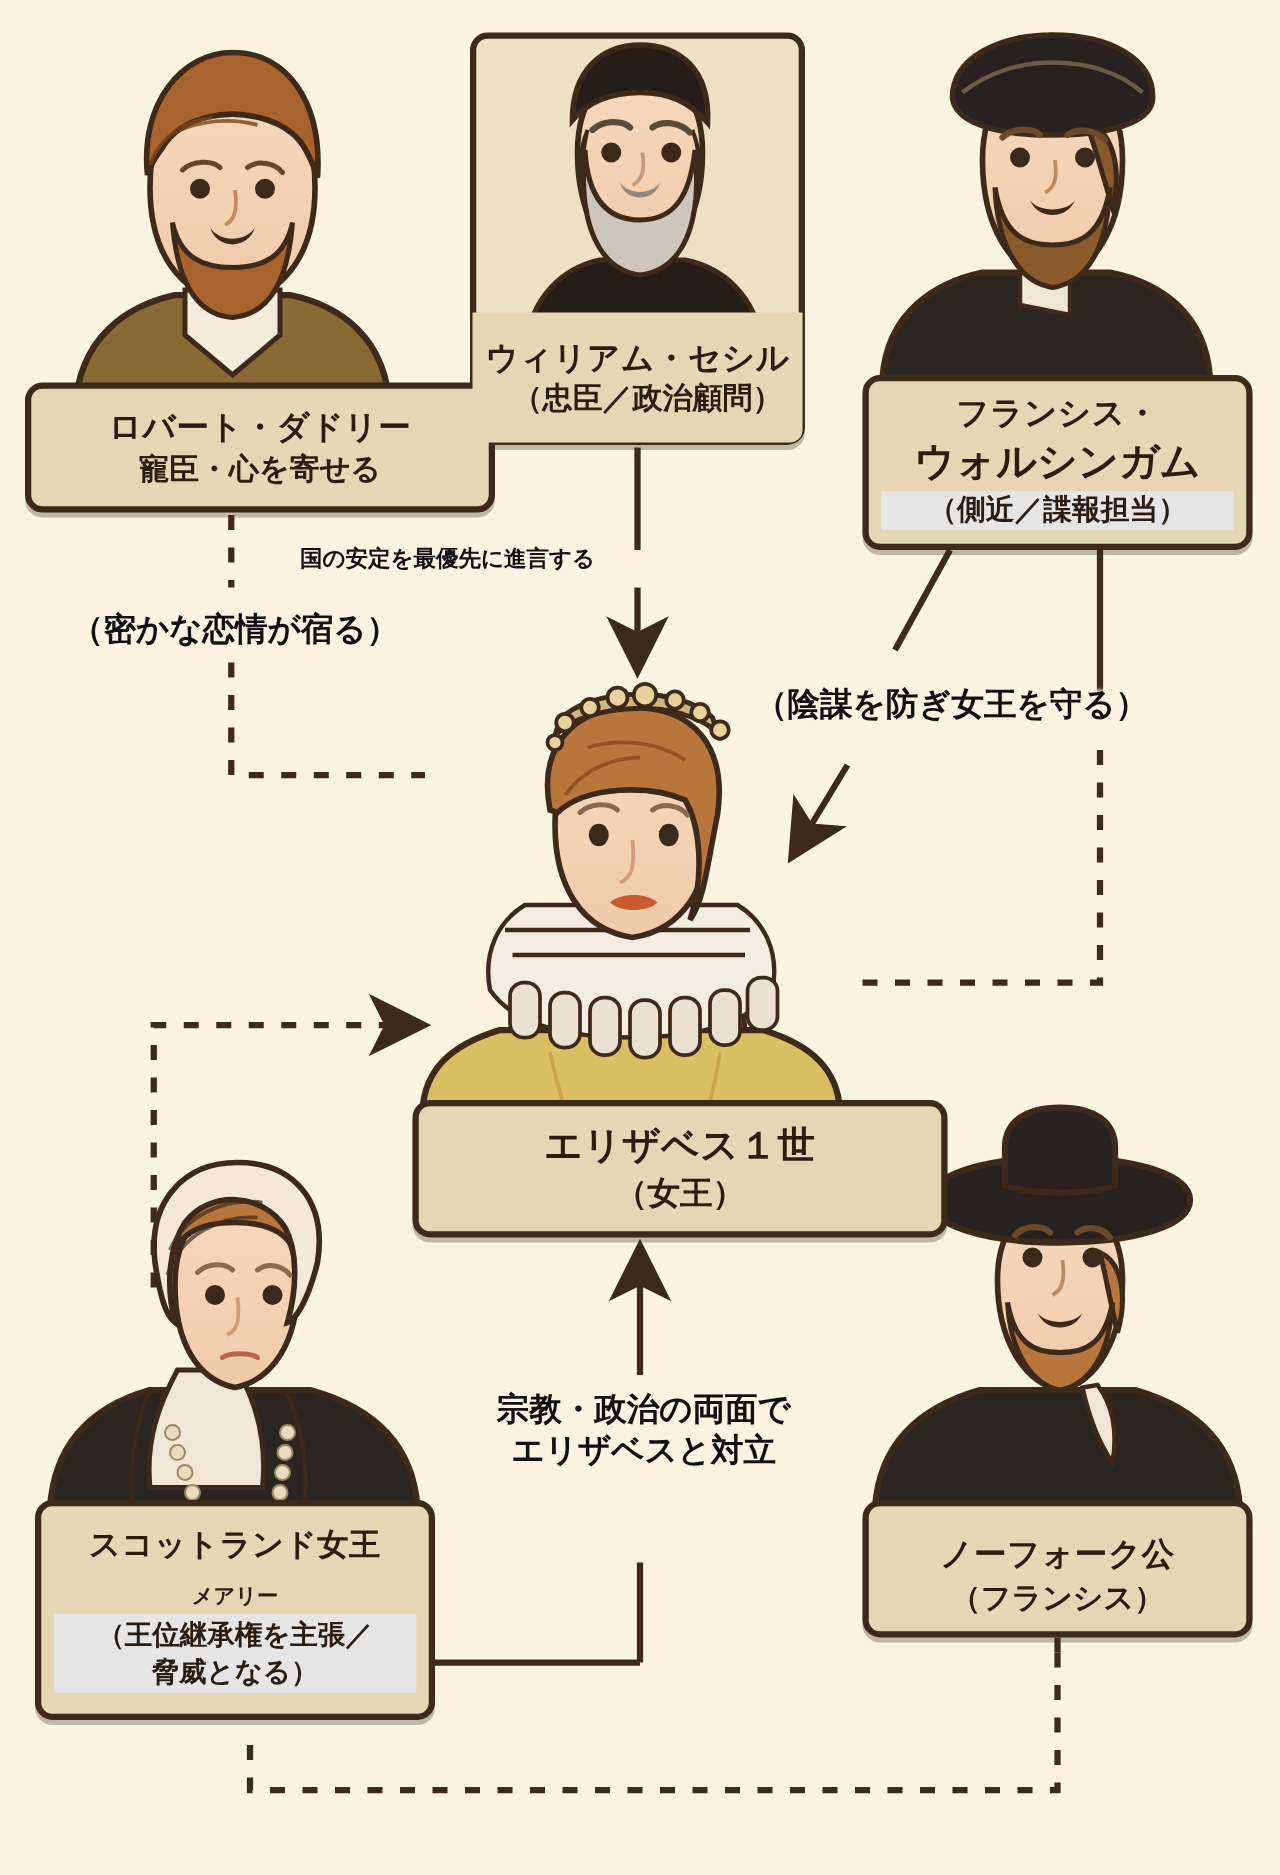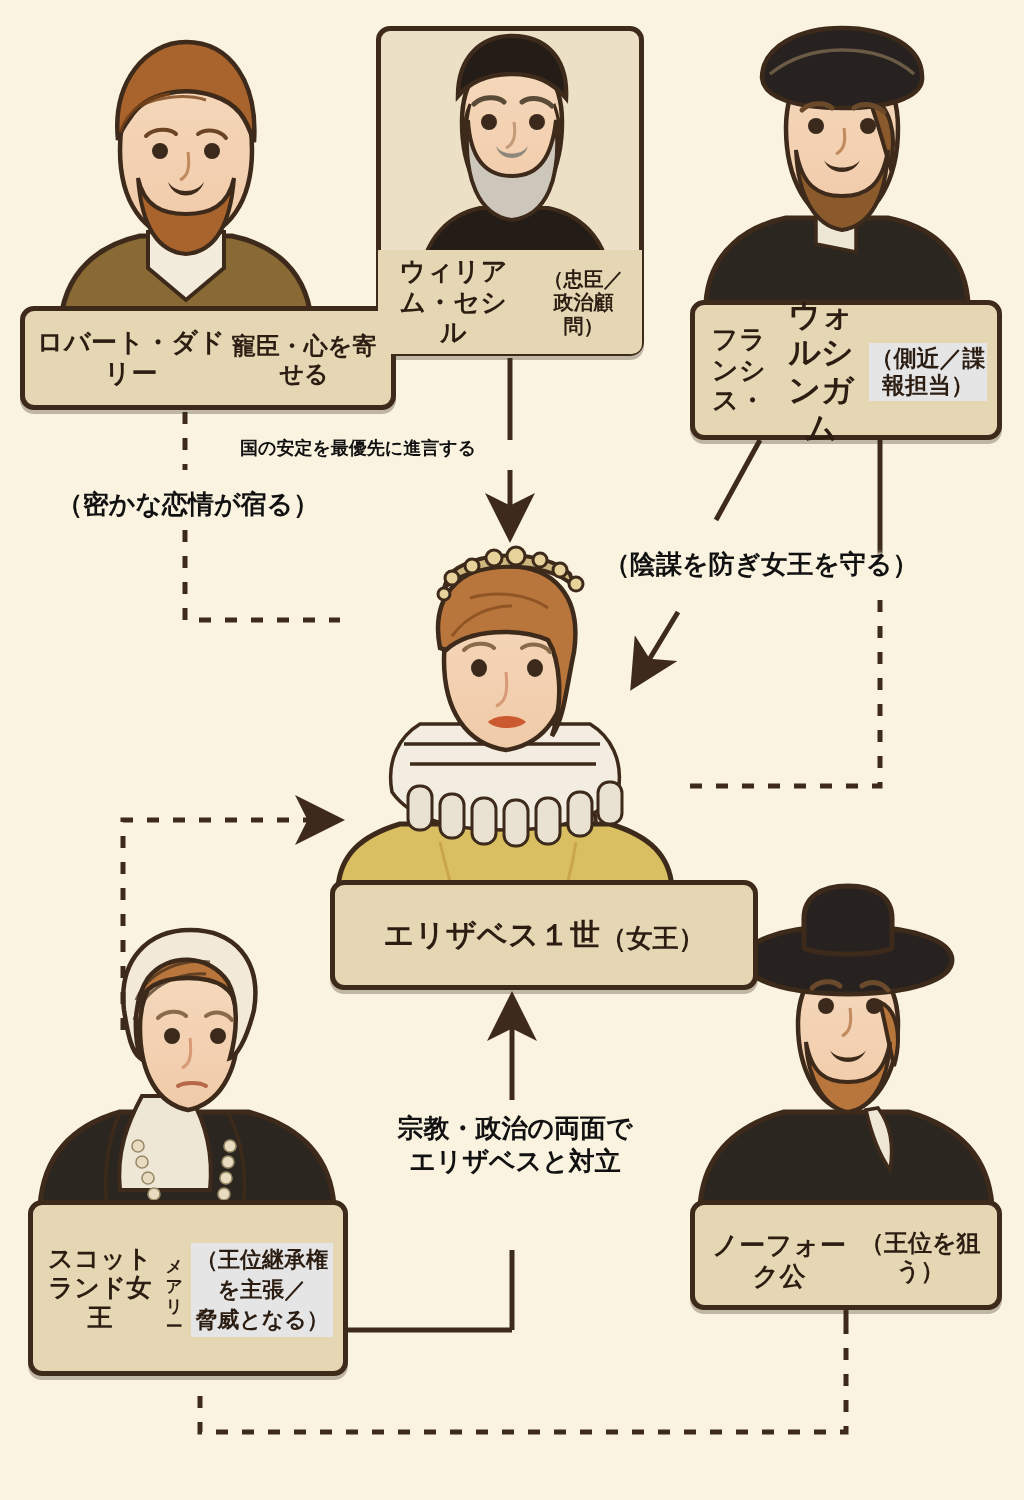--- a/index.html
+++ b/index.html
@@ -14,21 +14,21 @@
   #svg-art{z-index:1;}
   #svg-lines{z-index:3;pointer-events:none;}
   .node{position:absolute;z-index:4;}
 
   .card{
     box-sizing:border-box;
     background:#e6d7b4;
     border:5px solid #3d2a1a;
     border-radius:14px;
     box-shadow:0 4px 0 rgba(61,42,26,.30);
-    display:flex;flex-direction:row;align-items:center;justify-content:center;
+    display:flex;flex-direction:column;align-items:center;justify-content:center;
     text-align:center;
     color:#2b1d12;
     padding:6px 10px;
     line-height:1.18;
   }
   .card .l1{font-weight:bold;letter-spacing:.5px;}
   .card .l2{font-weight:bold;}
   .card .l3{font-weight:bold;}
   .hl{background:#e5e5e5;display:block;width:100%;}
 
@@ -43,32 +43,32 @@
   #card-dudley .l1{font-size:26px;}
   #card-dudley .l2{font-size:24px;margin-top:4px;}
 
   #frame-cecil{
     position:absolute;left:376px;top:26px;width:268px;height:330px;z-index:2;
     box-sizing:border-box;border:5px solid #3d2a1a;border-radius:14px;
     box-shadow:0 4px 0 rgba(61,42,26,.30);background:transparent;
   }
   #card-cecil     {left:378px; top:250px; width:264px;height:104px;border:none;border-radius:0 0 10px 10px;box-shadow:none;background:#e6d7b4;}
   #card-cecil .l1 {font-size:26px;}
-  #card-cecil .l2 {font-size:20px;margin-top:2px;margin-left:16px;}
+  #card-cecil .l2 {font-size:24px;margin-top:2px;margin-left:16px;}
 
   #card-walsingham{left:690px; top:300px; width:312px;height:140px;}
   #card-walsingham .l1{font-size:26px;}
   #card-walsingham .l2{font-size:32px;margin-top:4px;}
   #card-walsingham .l3{font-size:23px;margin-top:4px;padding:2px 0;}
 
   #card-elizabeth {left:330px; top:880px; width:428px;height:110px;}
   #card-elizabeth .l1{font-size:30px;}
   #card-elizabeth .l2{font-size:26px;margin-top:6px;}
 
-  #card-mary      {left:28px; top:1200px; width:320px;height:176px;}
+  #card-mary      {left:28px; top:1200px; width:320px;height:176px;font-family:Liberation Serif, serif;}
   #card-mary .l1  {font-size:25px;}
   #card-mary .l2  {font-size:17px;margin-top:16px;}
   #card-mary .l3  {font-size:22px;margin-top:4px;padding:2px 0;line-height:1.35;}
 
   #card-norfolk   {left:690px; top:1200px; width:312px;height:110px;}
   #card-norfolk .l1{font-size:26px;margin-top:11px;}
   #card-norfolk .l2{font-size:24px;margin-top:4px;}
 
   
   #lbl-cecil      {left:240px;top:436px;width:460px;font-size:18px;text-align:left;}
@@ -278,21 +278,21 @@
 
   <div class="node card" id="card-mary">
     <div class="l1">スコットランド女王</div>
     <div class="l2">メアリー</div>
     <div class="l3 hl" style="white-space:pre-line">（王位継承権を主張／
 脅威となる）</div>
   </div>
 
   <div class="node card" id="card-norfolk">
     <div class="l1">ノーフォーク公</div>
-    <div class="l2">（王位を狙う）</div>
+    <div class="l2">（フランシス）</div>
   </div>
 
   <div class="conn-label" id="lbl-cecil">国の安定を最優先に進言する</div>
   <div class="conn-label" id="lbl-dudley">（密かな恋情が宿る）</div>
   <div class="conn-label" id="lbl-walsingham">（陰謀を防ぎ女王を守る）</div>
   <div class="conn-label" id="lbl-mary">宗教・政治の両面で
 エリザベスと対立</div>
 
 </div>
 

